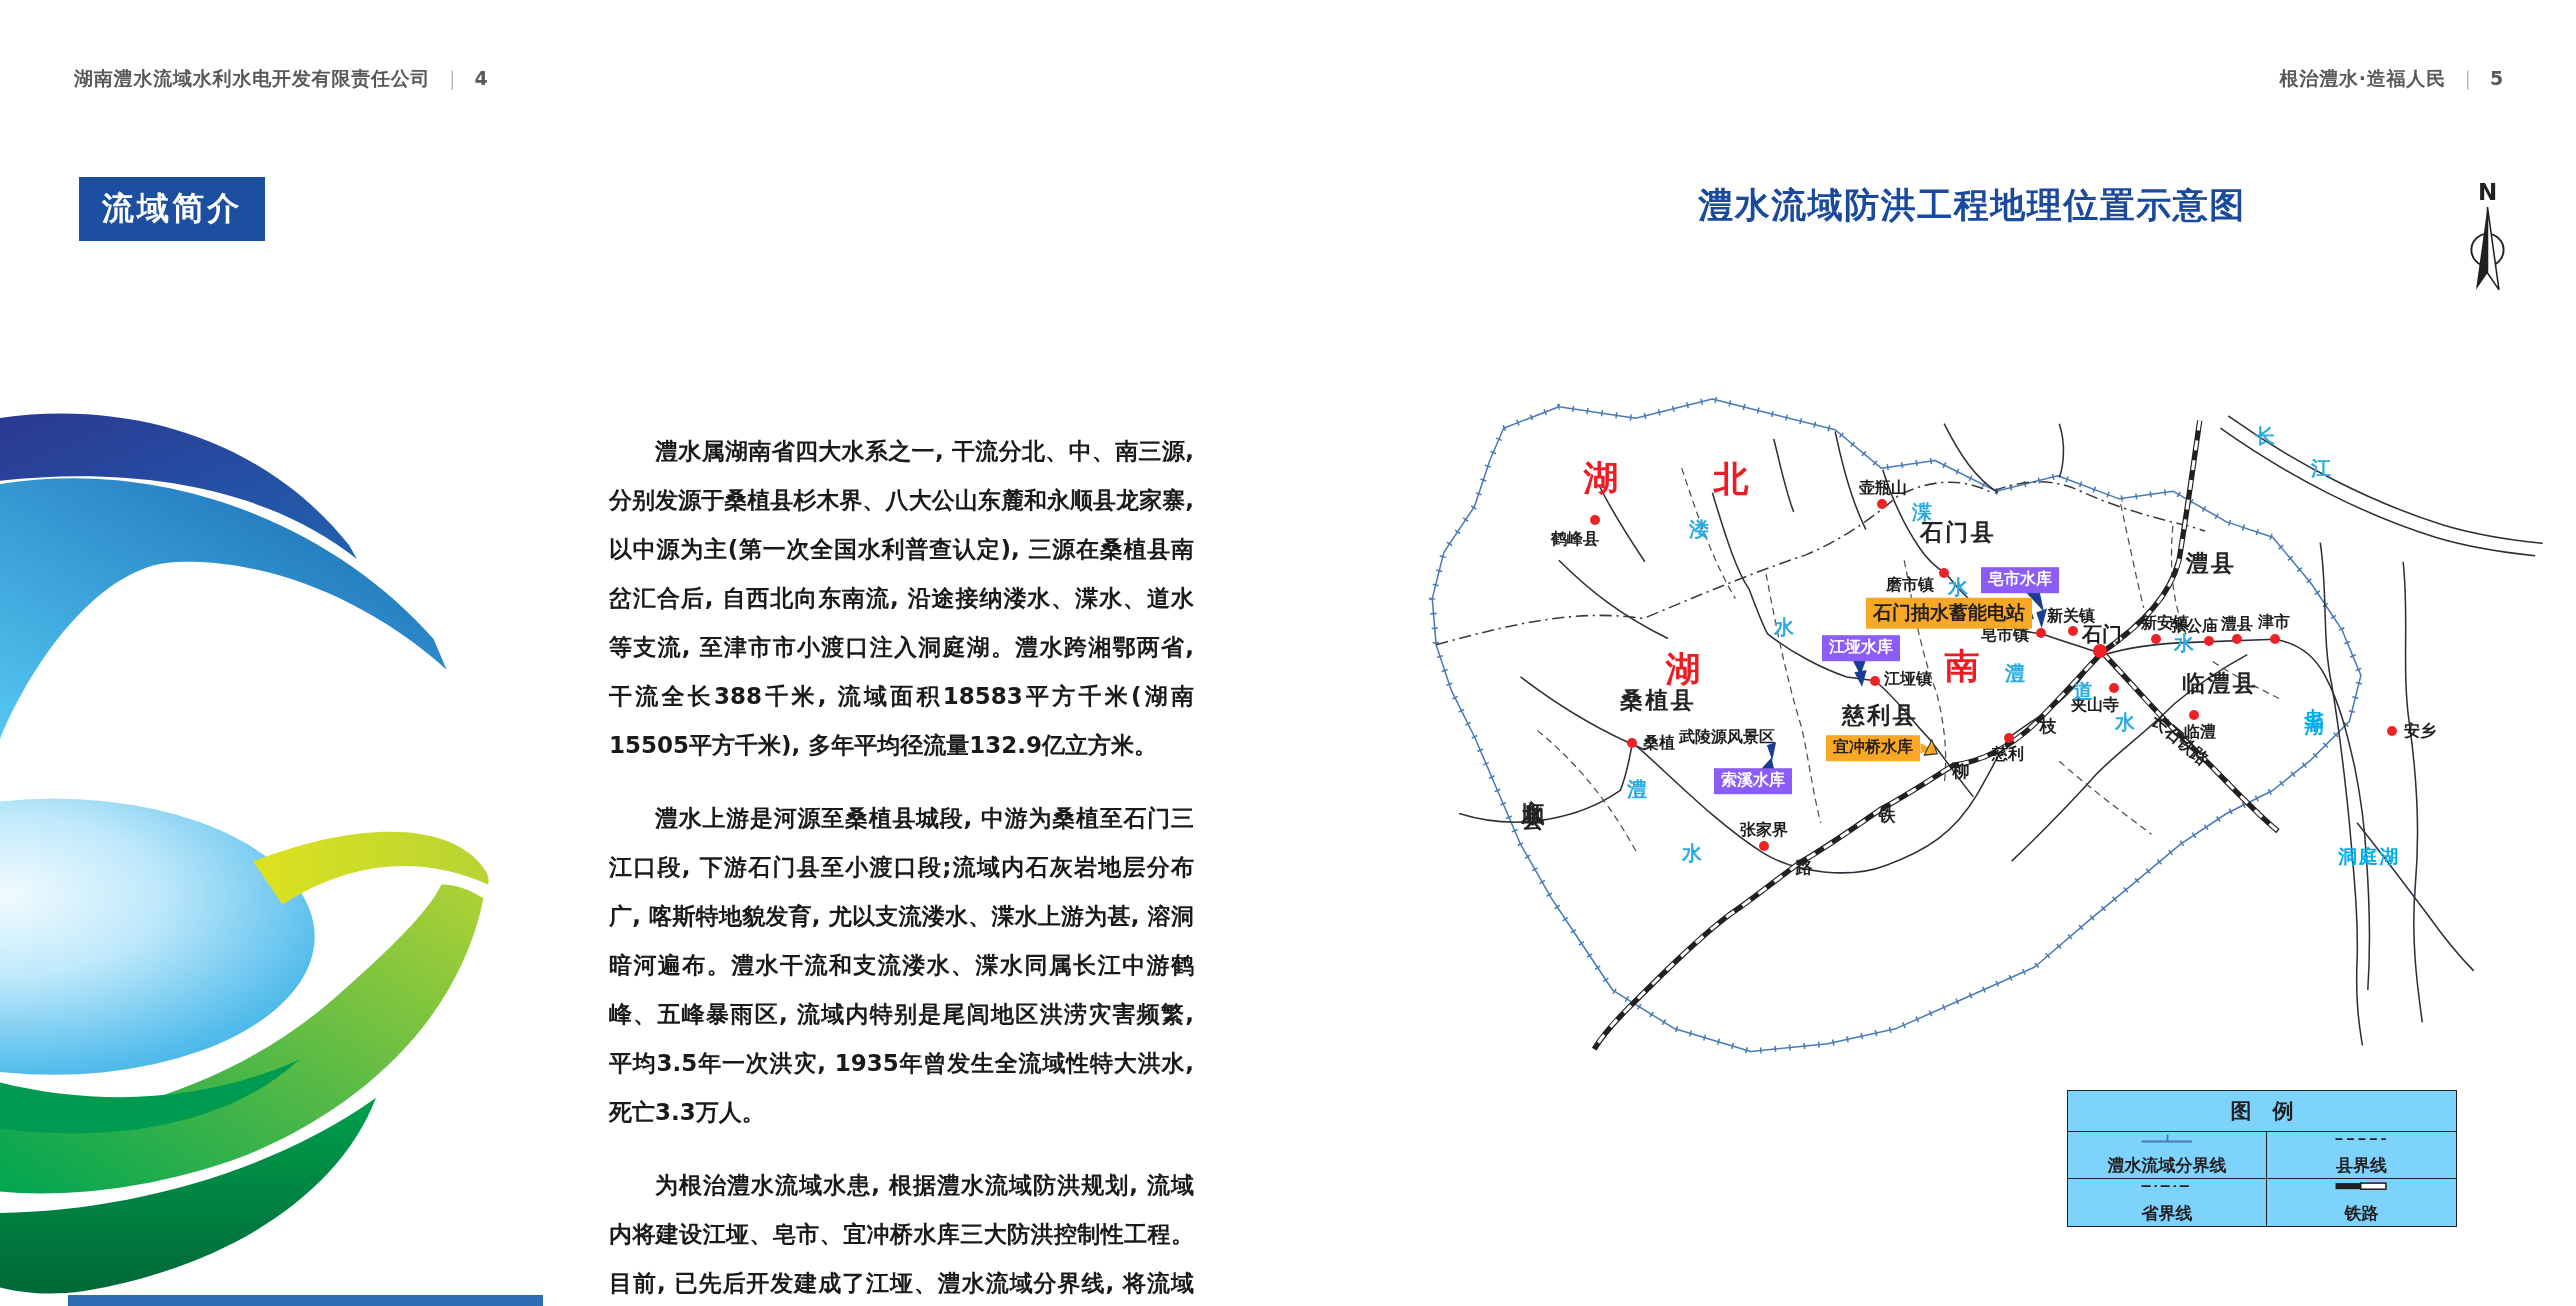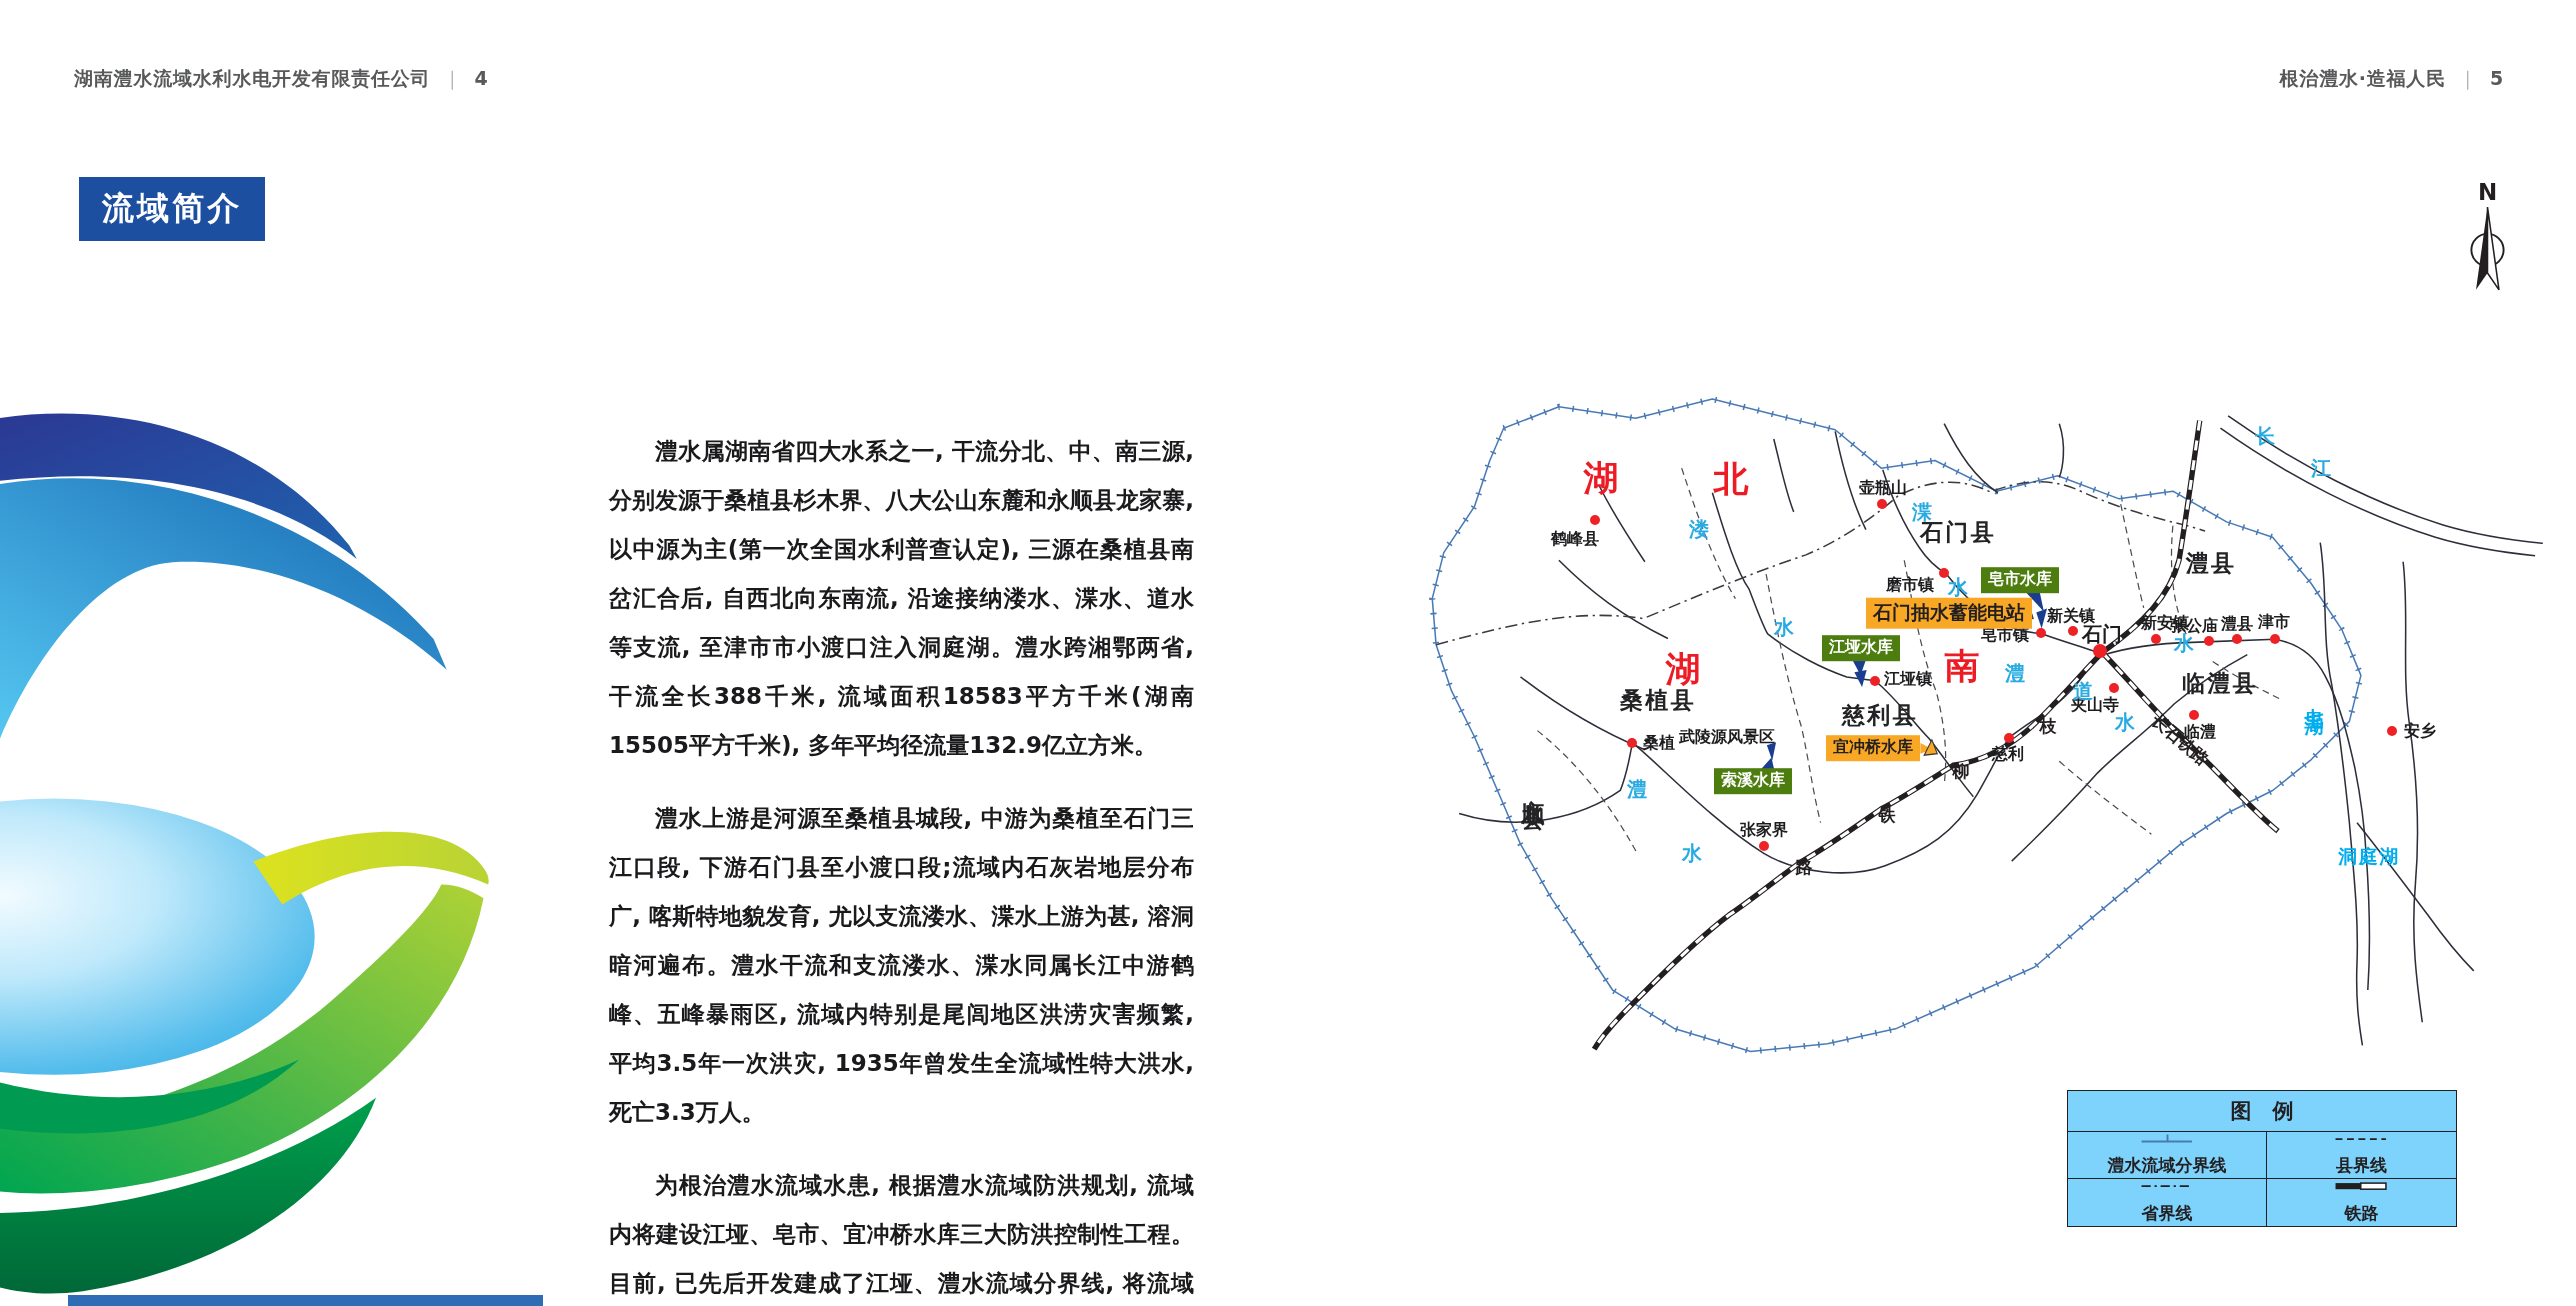--- a/index.html
+++ b/index.html
@@ -28,21 +28,21 @@
   .county{font-size:23px;color:#232325;letter-spacing:2.3px;}
   .prov{font-size:35px;color:#ed1c24;}
   .river{font-size:20px;color:#29abe2;}
   .lake{font-size:19px;color:#00aeef;letter-spacing:1.5px;}
   .rw{font-size:17px;color:#231f20;}
   .scenic{font-size:16px;color:#1d1d1f;}
   .vert{writing-mode:vertical-rl;letter-spacing:4.6px;}
   .dot{position:absolute;width:10px;height:10px;border-radius:50%;background:#ec2227;transform:translate(-50%,-50%);}
   .dot-lg{width:14px;height:14px;}
   .flag{position:absolute;transform:translate(-50%,-50%);font-weight:700;white-space:nowrap;padding:2.3px 7px;z-index:3;}
-  .flag-blue{background:#4d7c0f;color:#ffffff;font-size:16px;}
+  .flag-blue{background:#8b5cf6;color:#ffffff;font-size:16px;}
   .flag-orange{background:#f9a825;color:#231f20;font-size:16px;}
   .flag-sm{font-size:19px;}
   
   .legend{position:absolute;left:2067px;top:1090px;width:390px;height:137px;border:1.5px solid #231f20;box-sizing:border-box;background:#7dd3fc;}
   .legend-title{height:40px;border-bottom:1.5px solid #231f20;display:flex;align-items:center;justify-content:center;font-size:21px;font-weight:700;color:#231f20;}
   .legend-grid{display:grid;grid-template-columns:199px 1fr;grid-template-rows:47px 47px;}
   .lcell{display:flex;align-items:center;justify-content:center;gap:9.2px;font-size:17px;font-weight:700;color:#231f20;flex-direction:column;}
   .lc-br{border-right:1.5px solid #231f20;}
   .lc-bb{border-bottom:1.5px solid #231f20;}
 </style>
@@ -102,20 +102,21 @@
   </svg>
 
   <div class="body-text">
     <p>澧水属湖南省四大水系之一, 干流分北、中、南三源, 分别发源于桑植县杉木界、八大公山东麓和永顺县龙家寨, 以中源为主(第一次全国水利普查认定), 三源在桑植县南岔汇合后, 自西北向东南流, 沿途接纳溇水、渫水、道水等支流, 至津市市小渡口注入洞庭湖。澧水跨湘鄂两省, 干流全长388千米, 流域面积18583平方千米(湖南15505平方千米), 多年平均径流量132.9亿立方米。</p>
     <p>澧水上游是河源至桑植县城段, 中游为桑植至石门三江口段, 下游石门县至小渡口段;流域内石灰岩地层分布广, 喀斯特地貌发育, 尤以支流溇水、渫水上游为甚, 溶洞暗河遍布。澧水干流和支流溇水、渫水同属长江中游鹤峰、五峰暴雨区, 流域内特别是尾闾地区洪涝灾害频繁, 平均3.5年一次洪灾, 1935年曾发生全流域性特大洪水, 死亡3.3万人。</p>
     <p>为根治澧水流域水患, 根据澧水流域防洪规划, 流域内将建设江垭、皂市、宜冲桥水库三大防洪控制性工程。目前, 已先后开发建成了江垭、澧水流域分界线, 将流域防洪标准从4～7年一遇提升到20年一遇。</p>
   </div>
 
   <div class="bottom-bar"></div>
 
+  <div class="map-title">澧水流域防洪工程地理位置示意图</div>
   <div class="compass">
     <div class="n">N</div>
     <svg width="43" height="92" viewBox="0 0 56 120">
       <circle cx="28" cy="60" r="21" fill="none" stroke="#231f20" stroke-width="2.5"></circle>
       <polygon points="28,4 13,112 28,90" fill="#231f20"></polygon>
       <polygon points="28,4 43,112 28,90" fill="#ffffff" stroke="#231f20" stroke-width="2"></polygon>
     </svg>
   </div>
 
   <div id="map">

